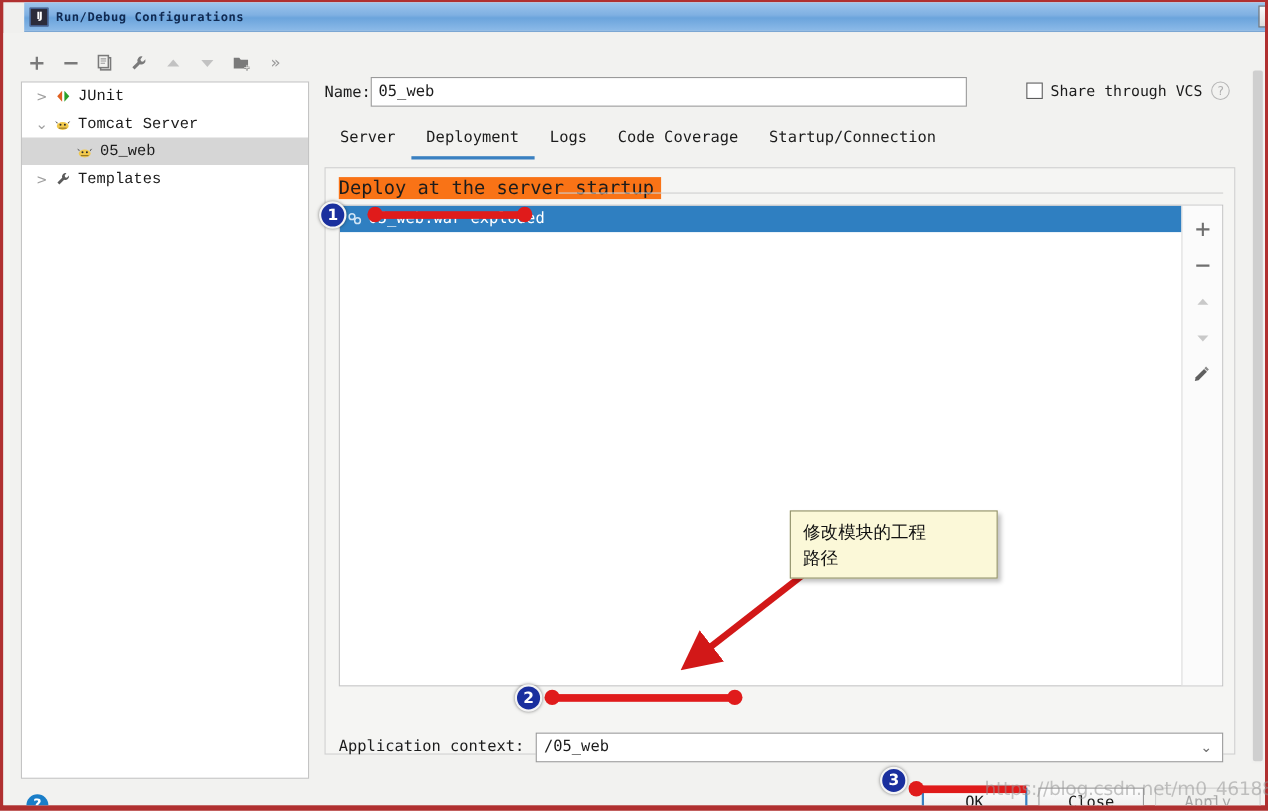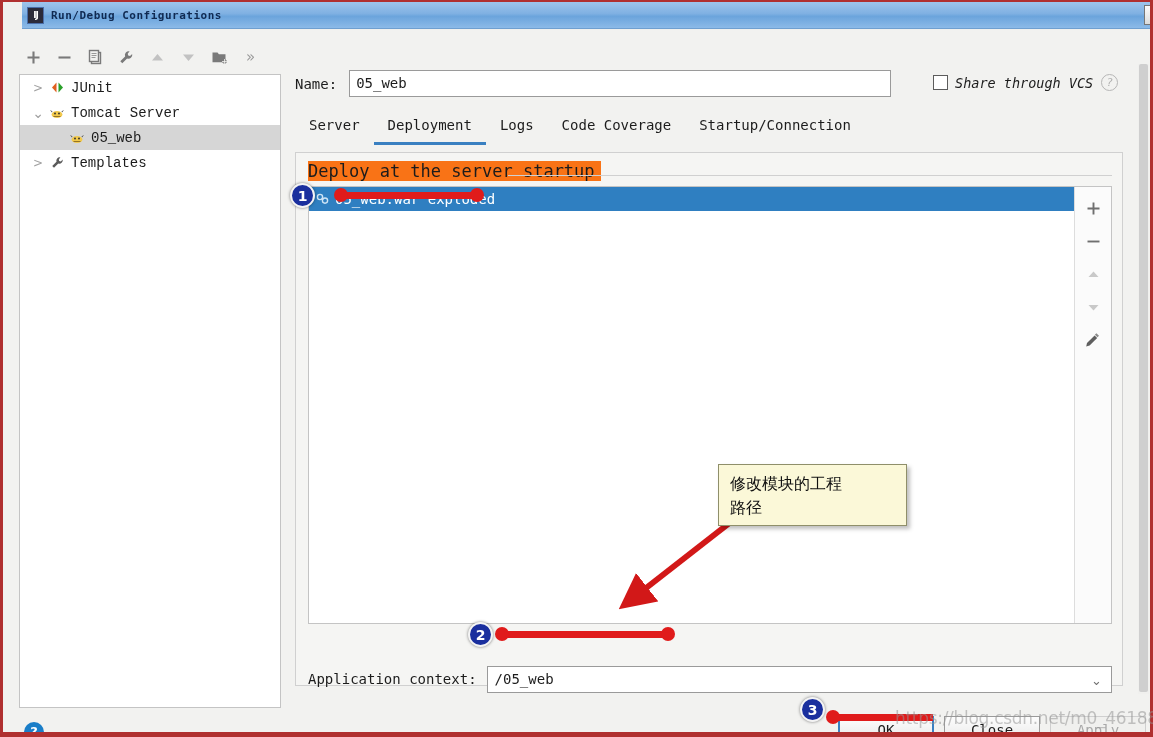--- a/index.html
+++ b/index.html
@@ -136,39 +136,37 @@
 
   
   #name-row {
     position: absolute;
     left: 292px; top: 40px;
     display: flex;
     align-items: center;
   }
   #name-label {
     font-size: 14px; color: #1c1c1c;
-    margin-right: 12px;
   }
   #name-input {
     width: 542px; height: 27px;
     background: #ffffff;
     border: 1px solid #9a9a9a;
     font-size: 14px;
     color: #1c1c1c;
     padding: 0 6px;
     line-height: 25px;
     font-family: "DejaVu Sans Mono", monospace;
   }
   #share-row {
     position: absolute;
     left: 930px; top: 44px;
     display: flex; align-items: center;
     font-size: 13.5px;
     color: #1c1c1c;
-    font-style: italic;
   }
   #share-check {
     width: 15px; height: 15px;
     border: 1px solid #5c5c5c;
     background: #fff;
     margin-right: 7px;
     cursor: pointer;
   }
   #help-q {
     width: 17px; height: 17px;

